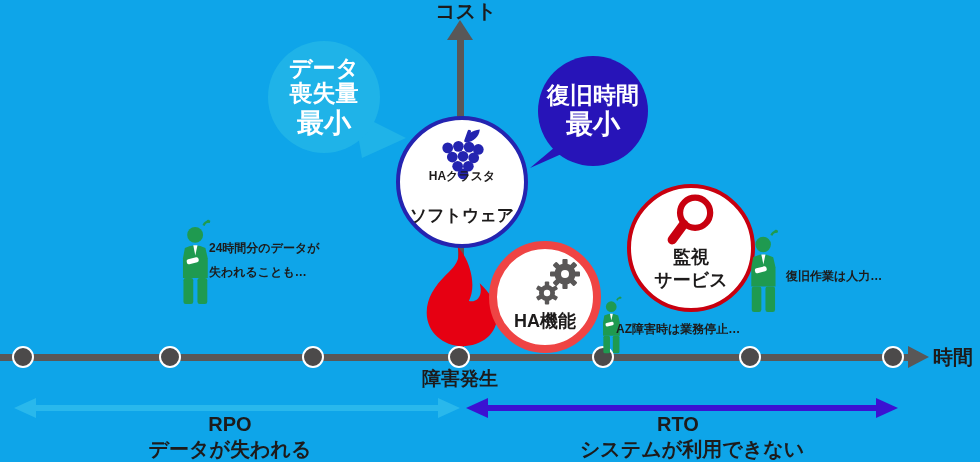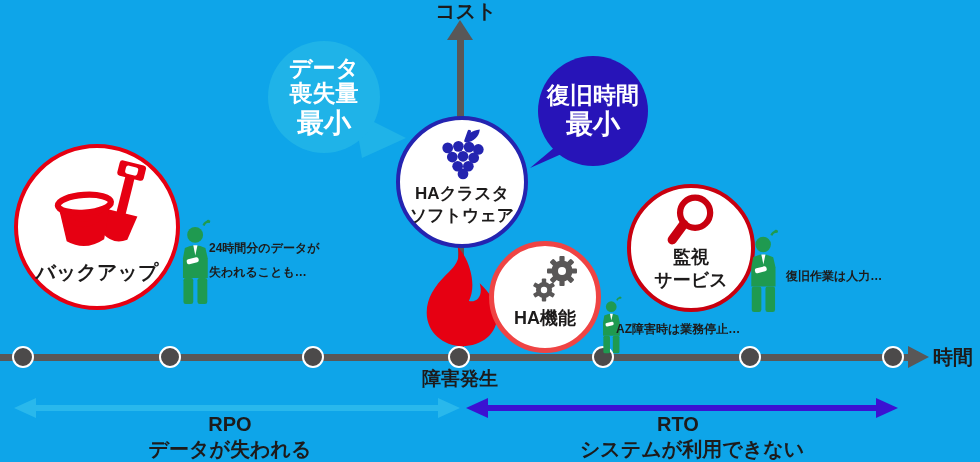--- a/index.html
+++ b/index.html
@@ -34,21 +34,21 @@
   .bubble-cyan { left:268px; top:41px; width:112px; height:112px; background:#1FB3E8; }
   .bubble-navy { left:538px; top:56px; width:110px; height:110px; background:#2714B8; }
   .bubble .small { font-size:23px; font-weight:700; }
   .bubble .big { font-size:27px; font-weight:700; margin-top:1px; }
   .tail { z-index:3; }
 
   
   .node { border-radius:50%; background:#fff; z-index:3; }
   .node-backup { left:14px; top:144px; width:166px; height:166px; border:4px solid #E60012; }
   .node-cluster { left:396px; top:116px; width:132px; height:132px; border:4px solid #2424B0; }
-  .node-hafunc { left:489px; top:241px; width:112px; height:112px; border:5px solid #ef4444; }
+  .node-hafunc { left:489px; top:241px; width:112px; height:112px; border:8px solid #ef4444; }
   .node-monitor { left:627px; top:184px; width:128px; height:128px; border:4px solid #C8000F; }
   .node-label { position:absolute; left:0; width:100%; text-align:center; font-weight:600; color:#1d1b1b; }
 
   
   .icon { position:absolute; }
   .flame { left:422px; top:246px; width:80px; height:102px; z-index:2; }
   .person { color:#1F9A50; z-index:3; }
 
   
   .note { font-size:12px; font-weight:600; line-height:24px; white-space:nowrap; z-index:3; }
@@ -121,36 +121,20 @@
   </div>
 
   <svg class="abs tail" style="left:528px;top:124px" width="60" height="48">
     <polygon points="52,2 2,44 56,20" fill="#2714B8"></polygon>
   </svg>
   <div class="abs bubble bubble-navy">
     <div class="small">復旧時間</div>
     <div class="big">最小</div>
   </div>
 
-  <div class="abs node node-backup">
-    <svg class="icon" style="left:32px;top:12px" width="100" height="100" viewBox="0 0 96 96">
-      <g fill="#E60012" transform="rotate(14 72 40)">
-        <rect x="58" y="2" width="26" height="15" rx="3"></rect>
-        <rect x="65" y="5.5" width="12" height="8" rx="2.5" fill="#fff"></rect>
-        <rect x="66.5" y="15" width="9" height="38"></rect>
-        <path d="M55 51 h32 l-4 24 q-12 8 -24 0 z"></path>
-      </g>
-      <g>
-        <path d="M8 44 L58 40 L52 76 Q34 88 16 78 Z" fill="#E60012"></path>
-        <ellipse cx="33" cy="42" rx="25.5" ry="8.5" fill="#fff" stroke="#E60012" stroke-width="6" transform="rotate(-4 33 42)"></ellipse>
-        <path d="M12 50 Q30 74 54 50" stroke="#E60012" stroke-width="5" fill="none" stroke-linecap="round"></path>
-      </g>
-    </svg>
-    <div class="node-label" style="top:111px;font-size:20px">バックアップ</div>
-  </div>
 
   <svg class="abs person" style="left:180px;top:219px" width="34" height="86" viewBox="0 0 36 92">
       <use href="#def-person"></use>
     </svg>
   <div class="abs note" style="left:209px;top:236px">
     <div>24時間分のデータが</div>
     <div>失われることも…</div>
   </div>
 
   <div class="abs node node-cluster">
@@ -163,21 +147,21 @@
           <circle cx="40" cy="25" r="7"></circle>
           <circle cx="52" cy="28" r="7"></circle>
         <circle cx="18" cy="38" r="7"></circle>
           <circle cx="32" cy="37" r="7"></circle>
           <circle cx="46" cy="39" r="7"></circle>
         <circle cx="25" cy="50" r="7"></circle>
           <circle cx="39" cy="50" r="7"></circle>
         <circle cx="32" cy="60" r="7"></circle>
       </g>
     </svg>
-    <div class="node-label" style="top:62px;font-size:17px">HAクラスタ</div>
+    <div class="node-label" style="top:48px;font-size:12px">HAクラスタ</div>
     <div class="node-label" style="top:84px;font-size:17px">ソフトウェア</div>
   </div>
 
   <svg class="abs flame" viewBox="0 0 80 104">
     <path fill="#E60012" d="M35 0 C40 12 33 21 24 29 C12 41 4 53 4 68 C4 88 21 102 40 102 C60 102 76 90 76 70 C76 57 67 47 58 38 C62 51 55 58 47 56 C55 41 49 15 35 0 Z"></path>
   </svg>
 
   <div class="abs node node-hafunc">
     <svg class="icon" style="left:38px;top:9px" width="46" height="48" viewBox="0 0 46 48">
       <use href="#def-gear-big" transform="translate(30,16)"></use>

